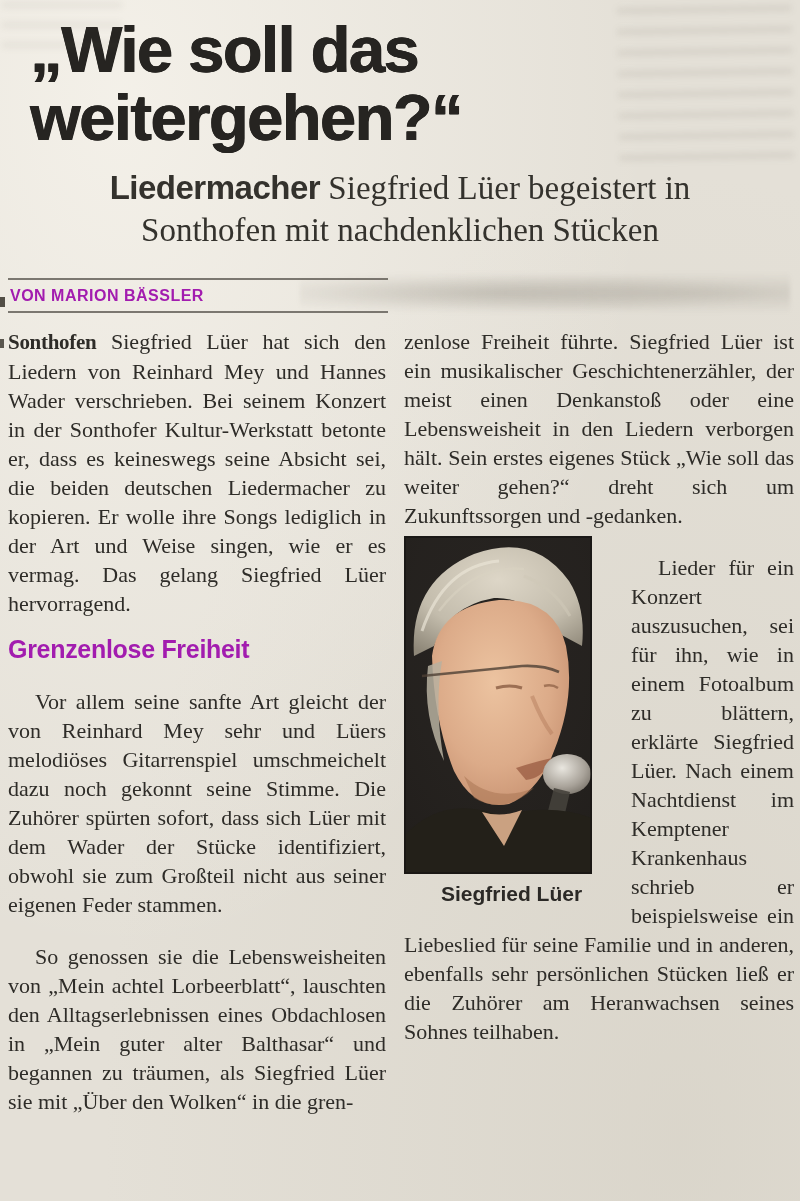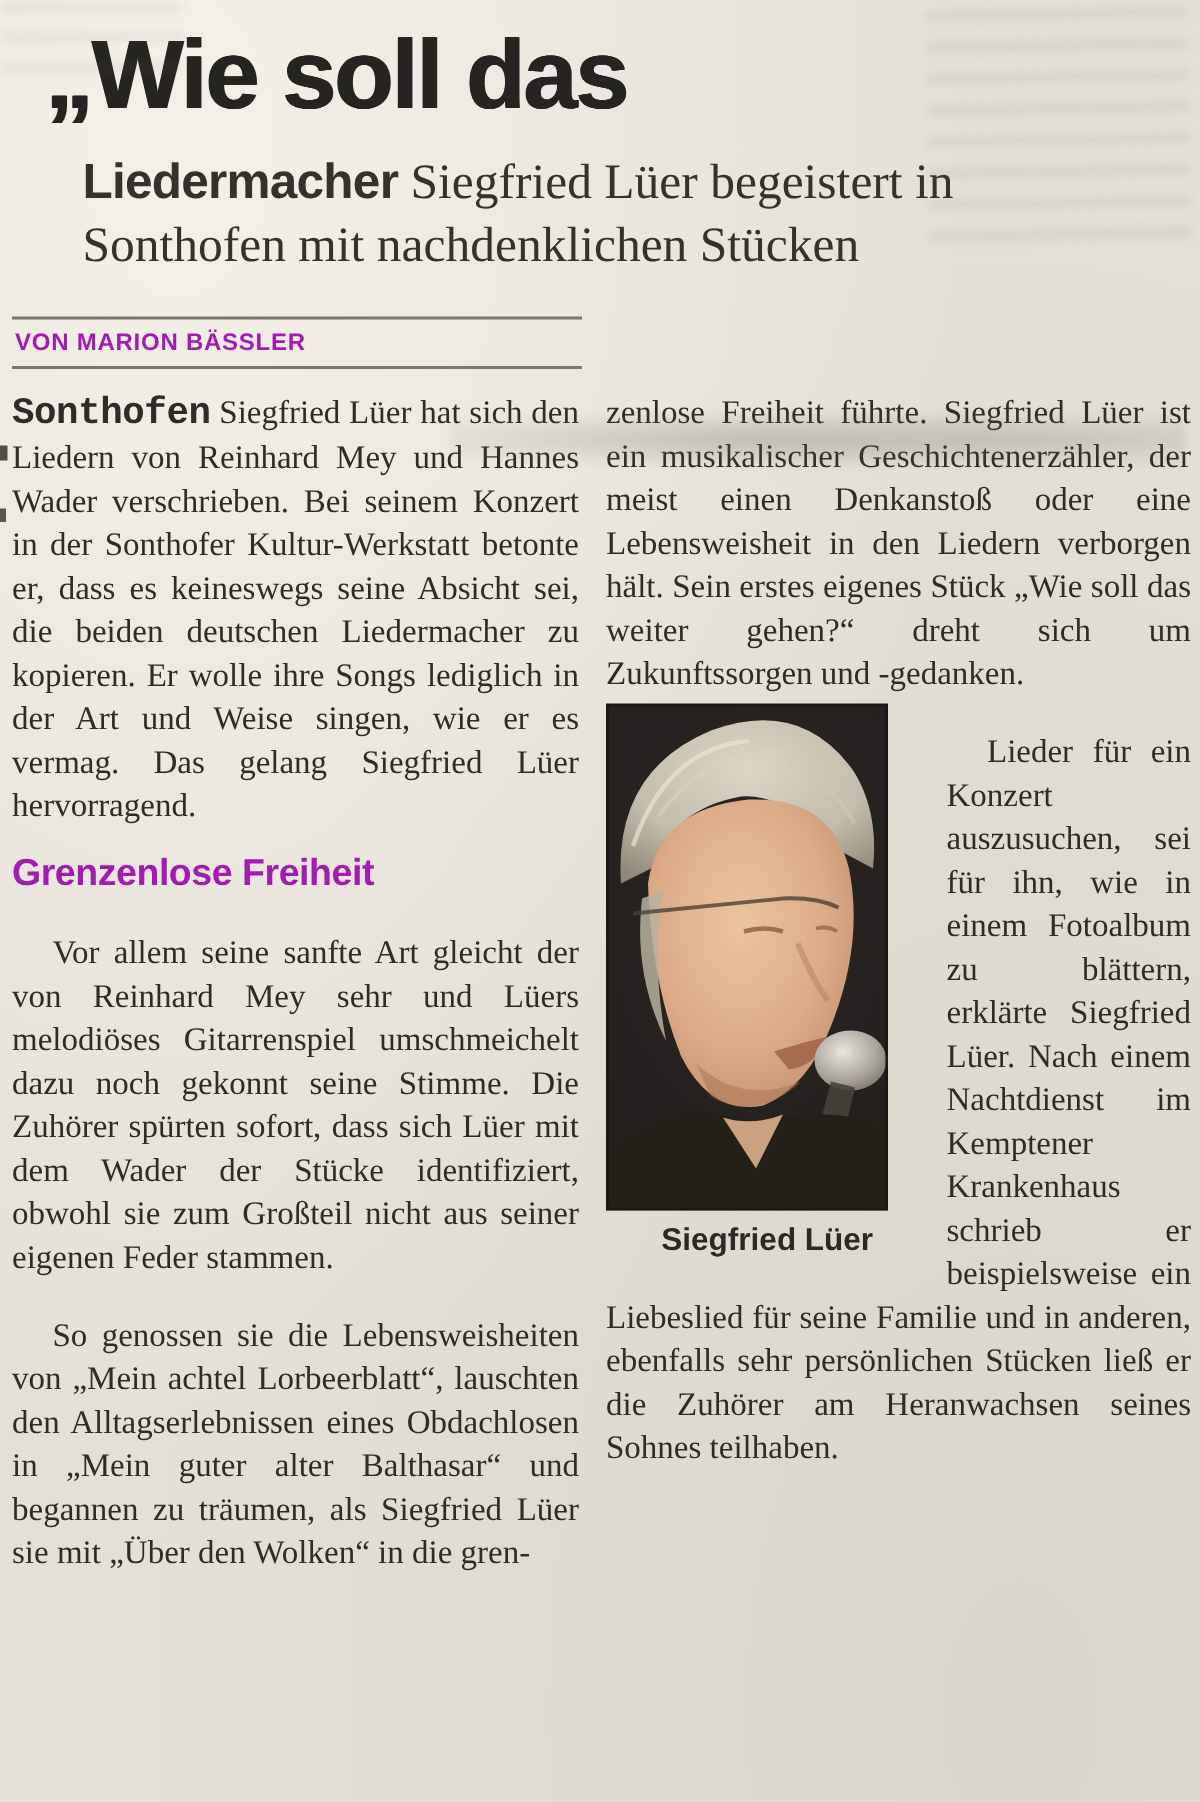--- a/index.html
+++ b/index.html
@@ -52,20 +52,21 @@
     text-align: left;
     color: #262421;
     text-shadow: 0.6px 0 0 #262421, -0.3px 0 0 #262421;
   }
   .subheadline {
     margin: 16px auto 0;
     max-width: 690px;
     font-size: 33px;
     font-weight: normal;
     line-height: 1.28;
+    text-align: center;
     color: #34322d;
   }
   .subheadline .kicker {
     font-family: "Liberation Sans", sans-serif;
     font-weight: bold;
     letter-spacing: -0.5px;
   }
 
   
   .byline-block {
@@ -93,23 +94,23 @@
   .col { font-size: 22px; line-height: 29px; }
   .col-left  { width: 378px; }
   .col-right { width: 390px; }
   .col p {
     margin: 0;
     text-align: justify;
     hyphens: auto; -webkit-hyphens: auto;
   }
   .col p.indent { text-indent: 27px; margin-top: 23px; }
   .lead-in {
-    font-family: Liberation Mono, monospace;
-    font-weight: bold;
-    font-size: 25px;
+    font-family: Liberation Serif, serif;
+    font-weight: bold;
+    font-size: 21px;
     letter-spacing: -0.3px;
   }
   .crosshead {
     margin: 17px 0 9px;
     font-family: "Liberation Sans", sans-serif;
     font-weight: bold;
     font-size: 25px;
     letter-spacing: -0.3px;
     color: #a21caf;
   }
@@ -134,21 +135,21 @@
 <body>
 
 <div class="page">
 
   <div class="ghost ghost-topright"></div>
   <div class="ghost ghost-topleft"></div>
   <div class="ghost ghost-midband"></div>
   <div class="ghost ghost-leftedge-a"></div>
   <div class="ghost ghost-leftedge-b"></div>
 
-  <h1 class="headline"><span>„Wie soll das</span><br></h1>
+  <h1 class="headline"><span>„Wie soll das</span><br><span>weitergehen?“</span></h1>
 
   <h2 class="subheadline">
     <span class="kicker">Liedermacher</span>
     <span>Siegfried Lüer begeistert in Sonthofen mit nachdenklichen Stücken</span>
   </h2>
 
   <div class="byline-block">
     <div class="byline-text">VON MARION BÄSSLER</div>
   </div>
 

